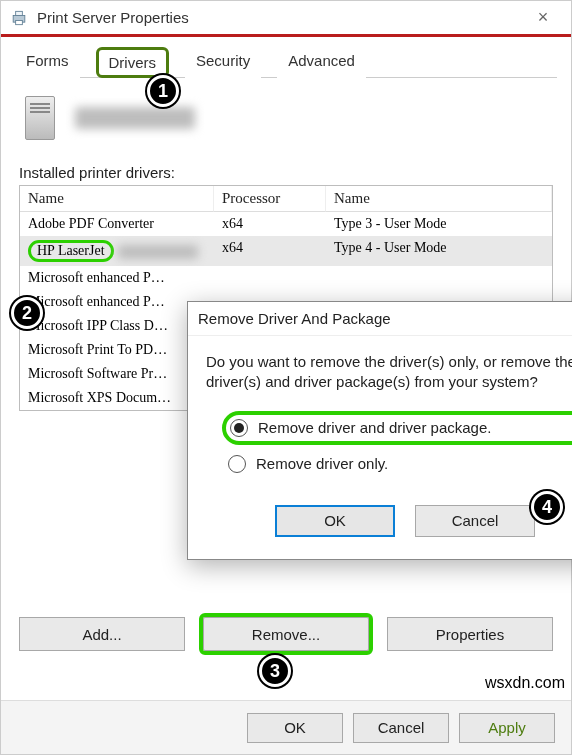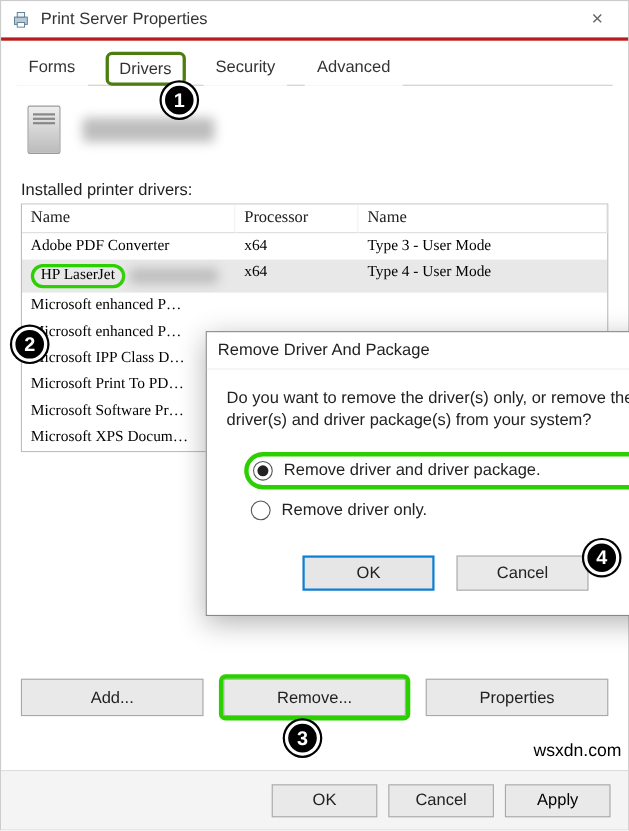--- a/index.html
+++ b/index.html
@@ -123,21 +123,21 @@
     }
     .btn.hl {
       outline:4px solid #2cd000; border-radius:2px;
     }
     .bottom-bar {
       position:absolute; left:0; right:0; bottom:0; height:54px;
       border-top:1px solid #ddd; background:#f4f4f4;
       display:flex; justify-content:flex-end; align-items:center; gap:10px; padding:0 16px;
     }
     .bottom-bar .btn { flex:0 0 96px; height:30px; }
-    .btn:disabled { color:#000000; }
+    .btn:disabled { color:#4d7c0f; }
     
     .dialog {
       position:absolute; left:186px; top:300px; width:436px;
       background:#fff; border:1px solid #888;
       box-shadow: 0 6px 24px rgba(0,0,0,.3);
     }
     .dlg-title {
       height:34px; display:flex; align-items:center; padding:0 10px;
       font-size:15px; color:#222; border-bottom:1px solid #eee;
     }

